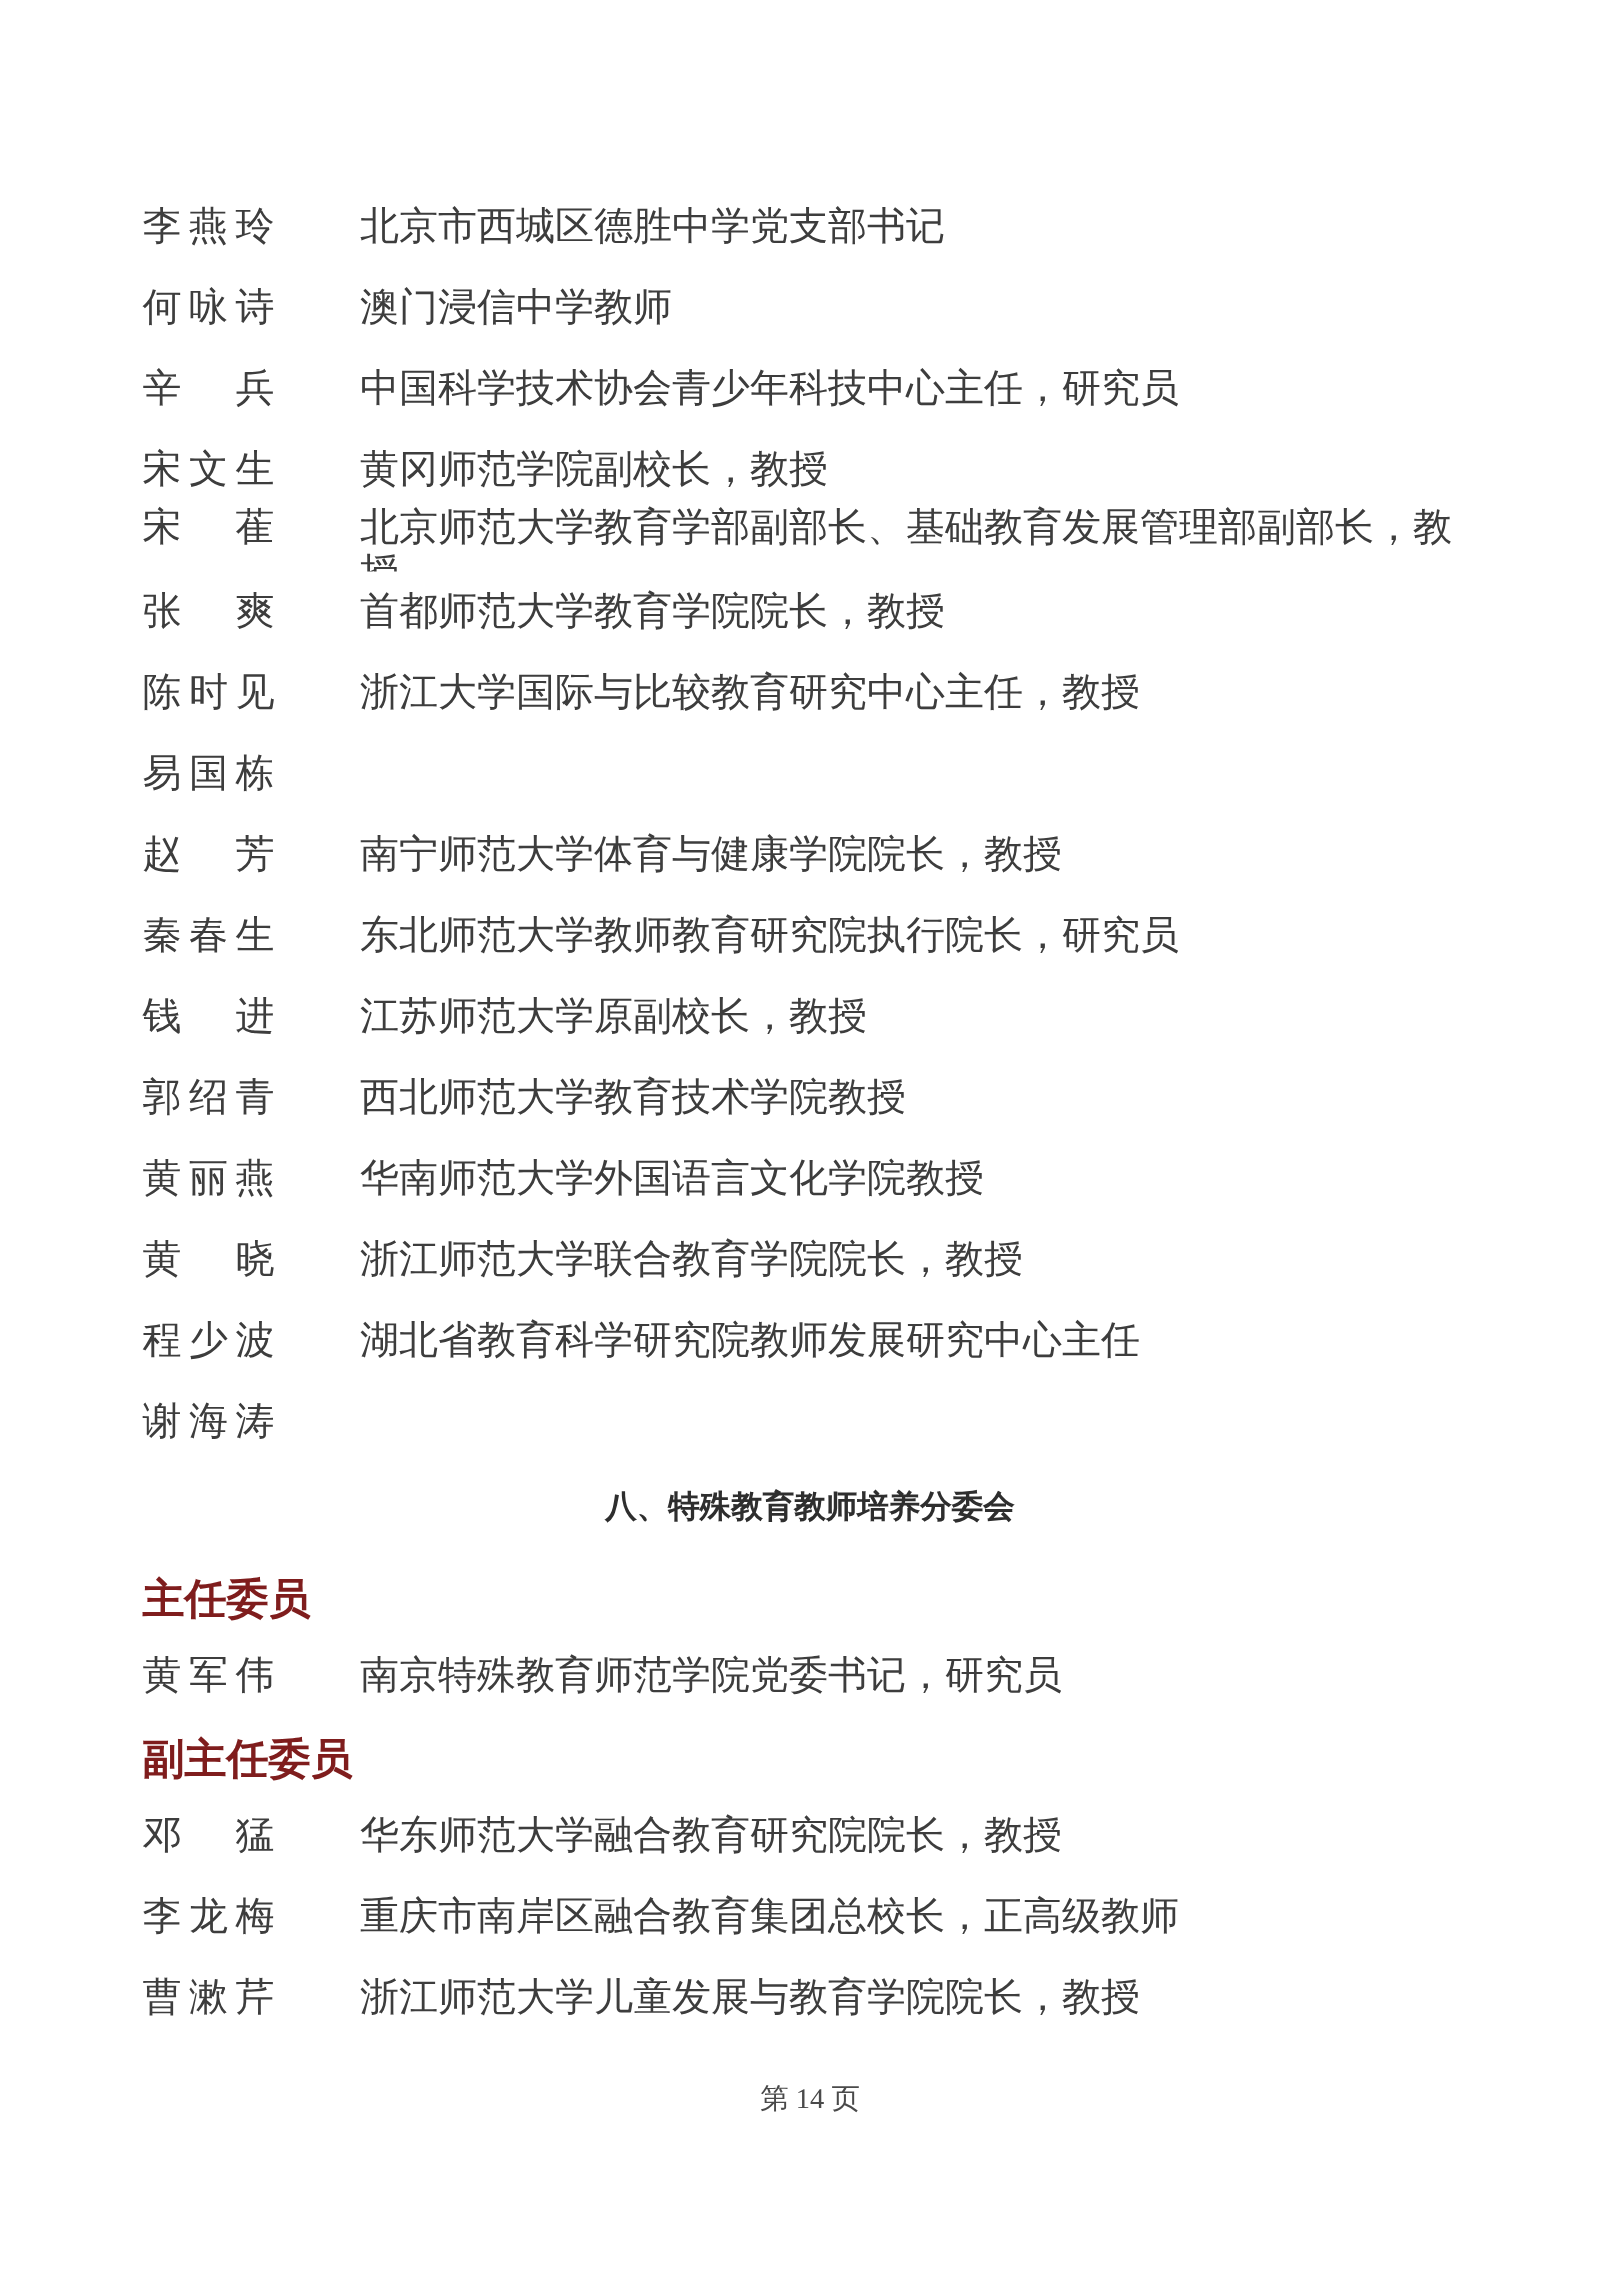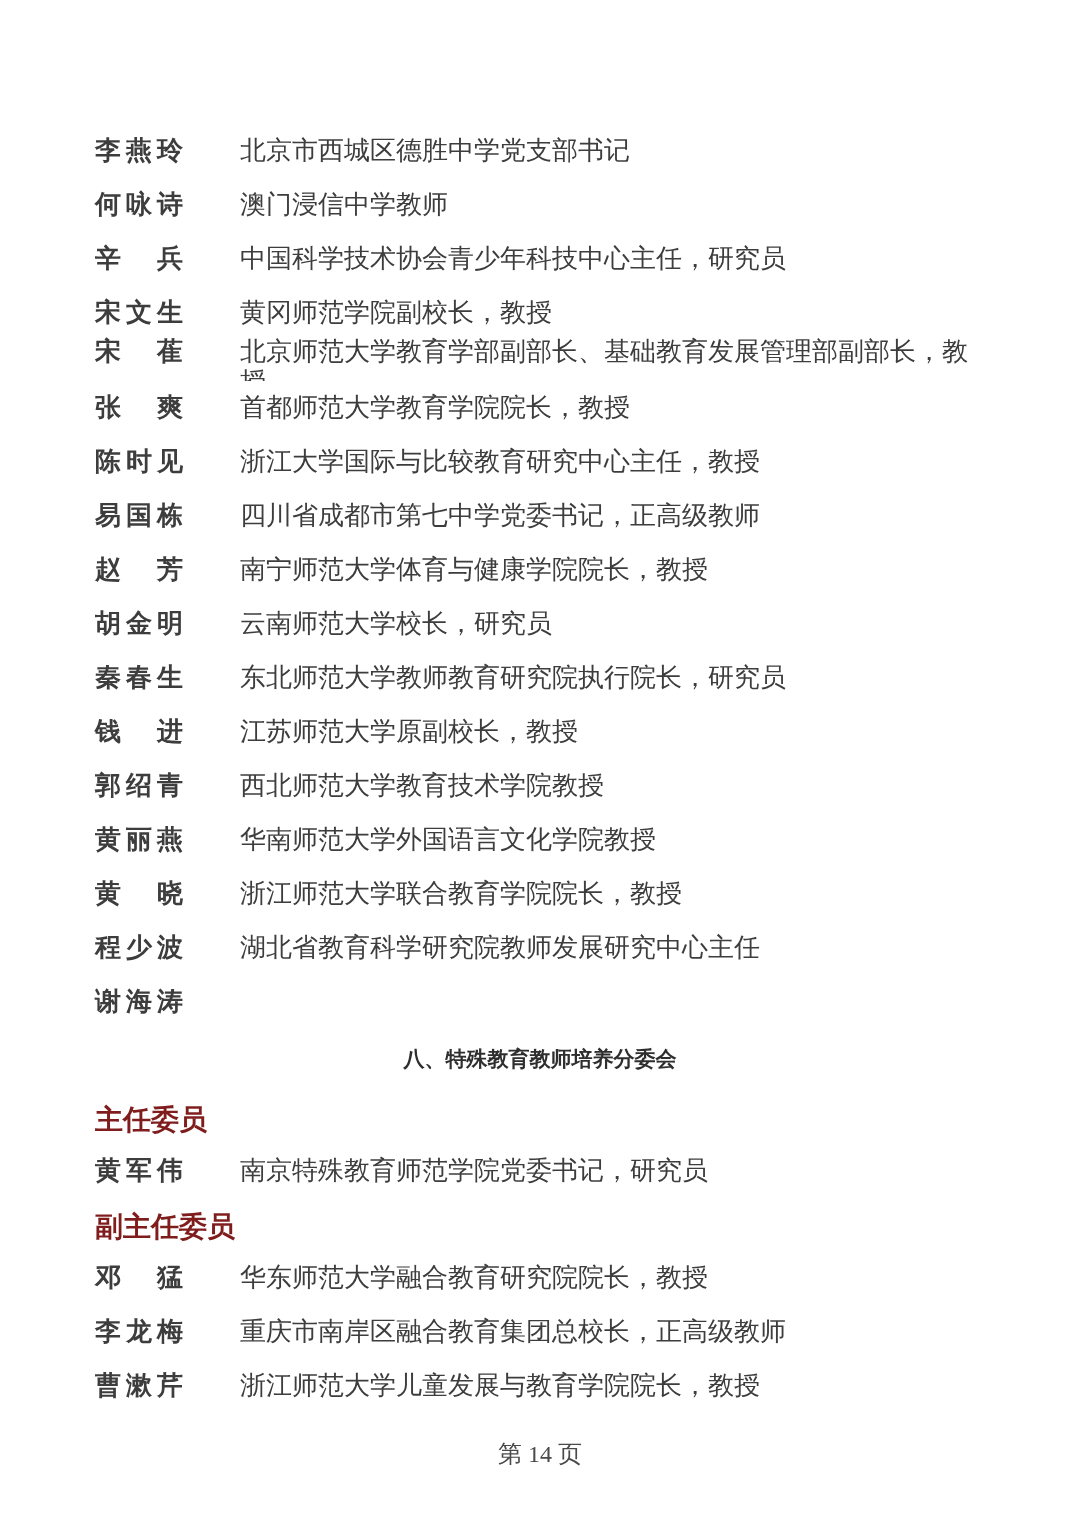--- a/index.html
+++ b/index.html
@@ -21,21 +21,20 @@
     margin-bottom: 24px;
     line-height: 30px;
     font-size: 26px;
   }
   .member-name {
     width: 88px;
     flex-shrink: 0;
     margin-right: 57px;
     text-align: justify;
     text-align-last: justify;
-    font-weight: bold;
   }
   .member-title {
     width: 745px;
     text-align: left;
   }
   
   #continuation-list > div:nth-of-type(5) {
     max-height: 44px;
     overflow: hidden;
     margin-top: -15px;
@@ -55,21 +54,21 @@
     font-family: "Liberation Sans", "DejaVu Sans", sans-serif;
     font-weight: 700;
     font-size: 28px;
     line-height: 34px;
     color: #7f1d1d;
     text-align: left;
   }
   .page-footer {
     margin-top: 38px;
     text-align: center;
-    font-size: 24px;
+    font-size: 19px;
     line-height: 30px;
     color: #4a4a4a;
   }
 </style>
 </head>
 <body>
 
 <div class="page">
 
   <div id="continuation-list">
@@ -104,32 +103,27 @@
         <div class="member-title">首都师范大学教育学院院长，教授</div>
       </div>
 
       <div class="member-row">
         <div class="member-name">陈时见</div>
         <div class="member-title">浙江大学国际与比较教育研究中心主任，教授</div>
       </div>
 
       <div class="member-row">
         <div class="member-name">易国栋</div>
-        <div class="member-title">四川省成都市第七中学党委书记，正高级教师</div>
       </div>
 
       <div class="member-row">
         <div class="member-name">赵芳</div>
         <div class="member-title">南宁师范大学体育与健康学院院长，教授</div>
       </div>
 
-      <div class="member-row">
-        <div class="member-name">胡金明</div>
-        <div class="member-title">云南师范大学校长，研究员</div>
-      </div>
 
       <div class="member-row">
         <div class="member-name">秦春生</div>
         <div class="member-title">东北师范大学教师教育研究院执行院长，研究员</div>
       </div>
 
       <div class="member-row">
         <div class="member-name">钱进</div>
         <div class="member-title">江苏师范大学原副校长，教授</div>
       </div>

